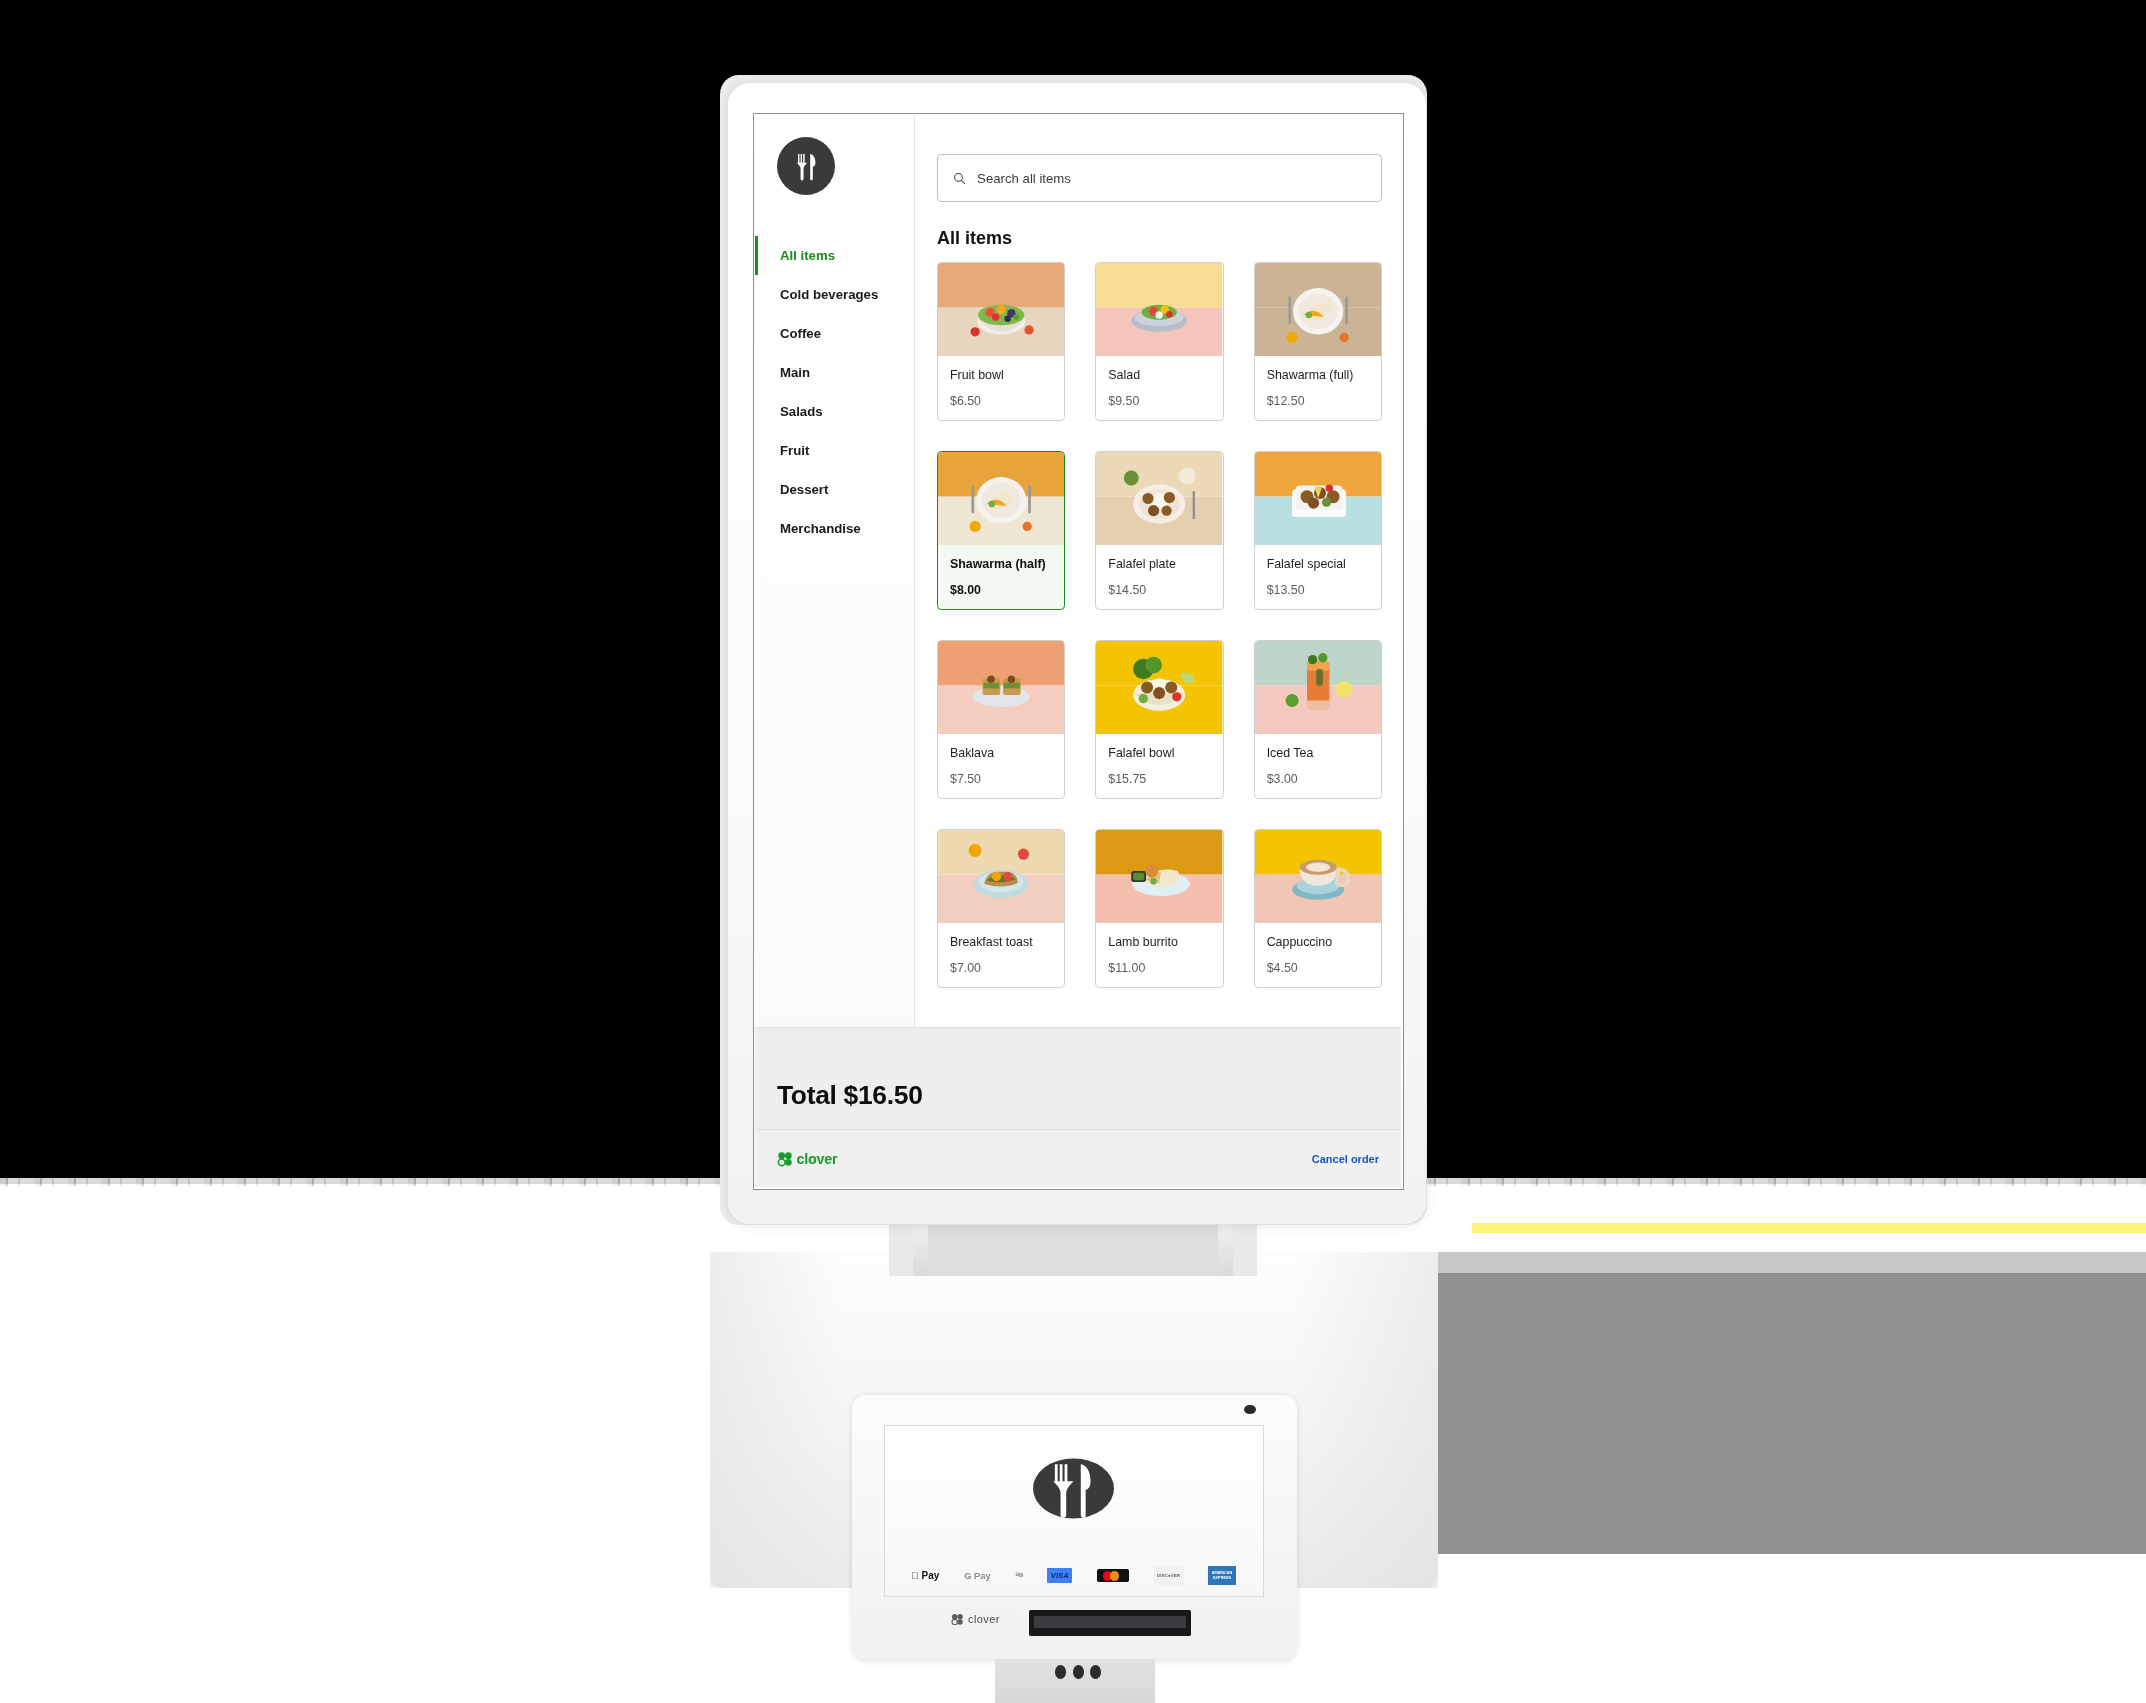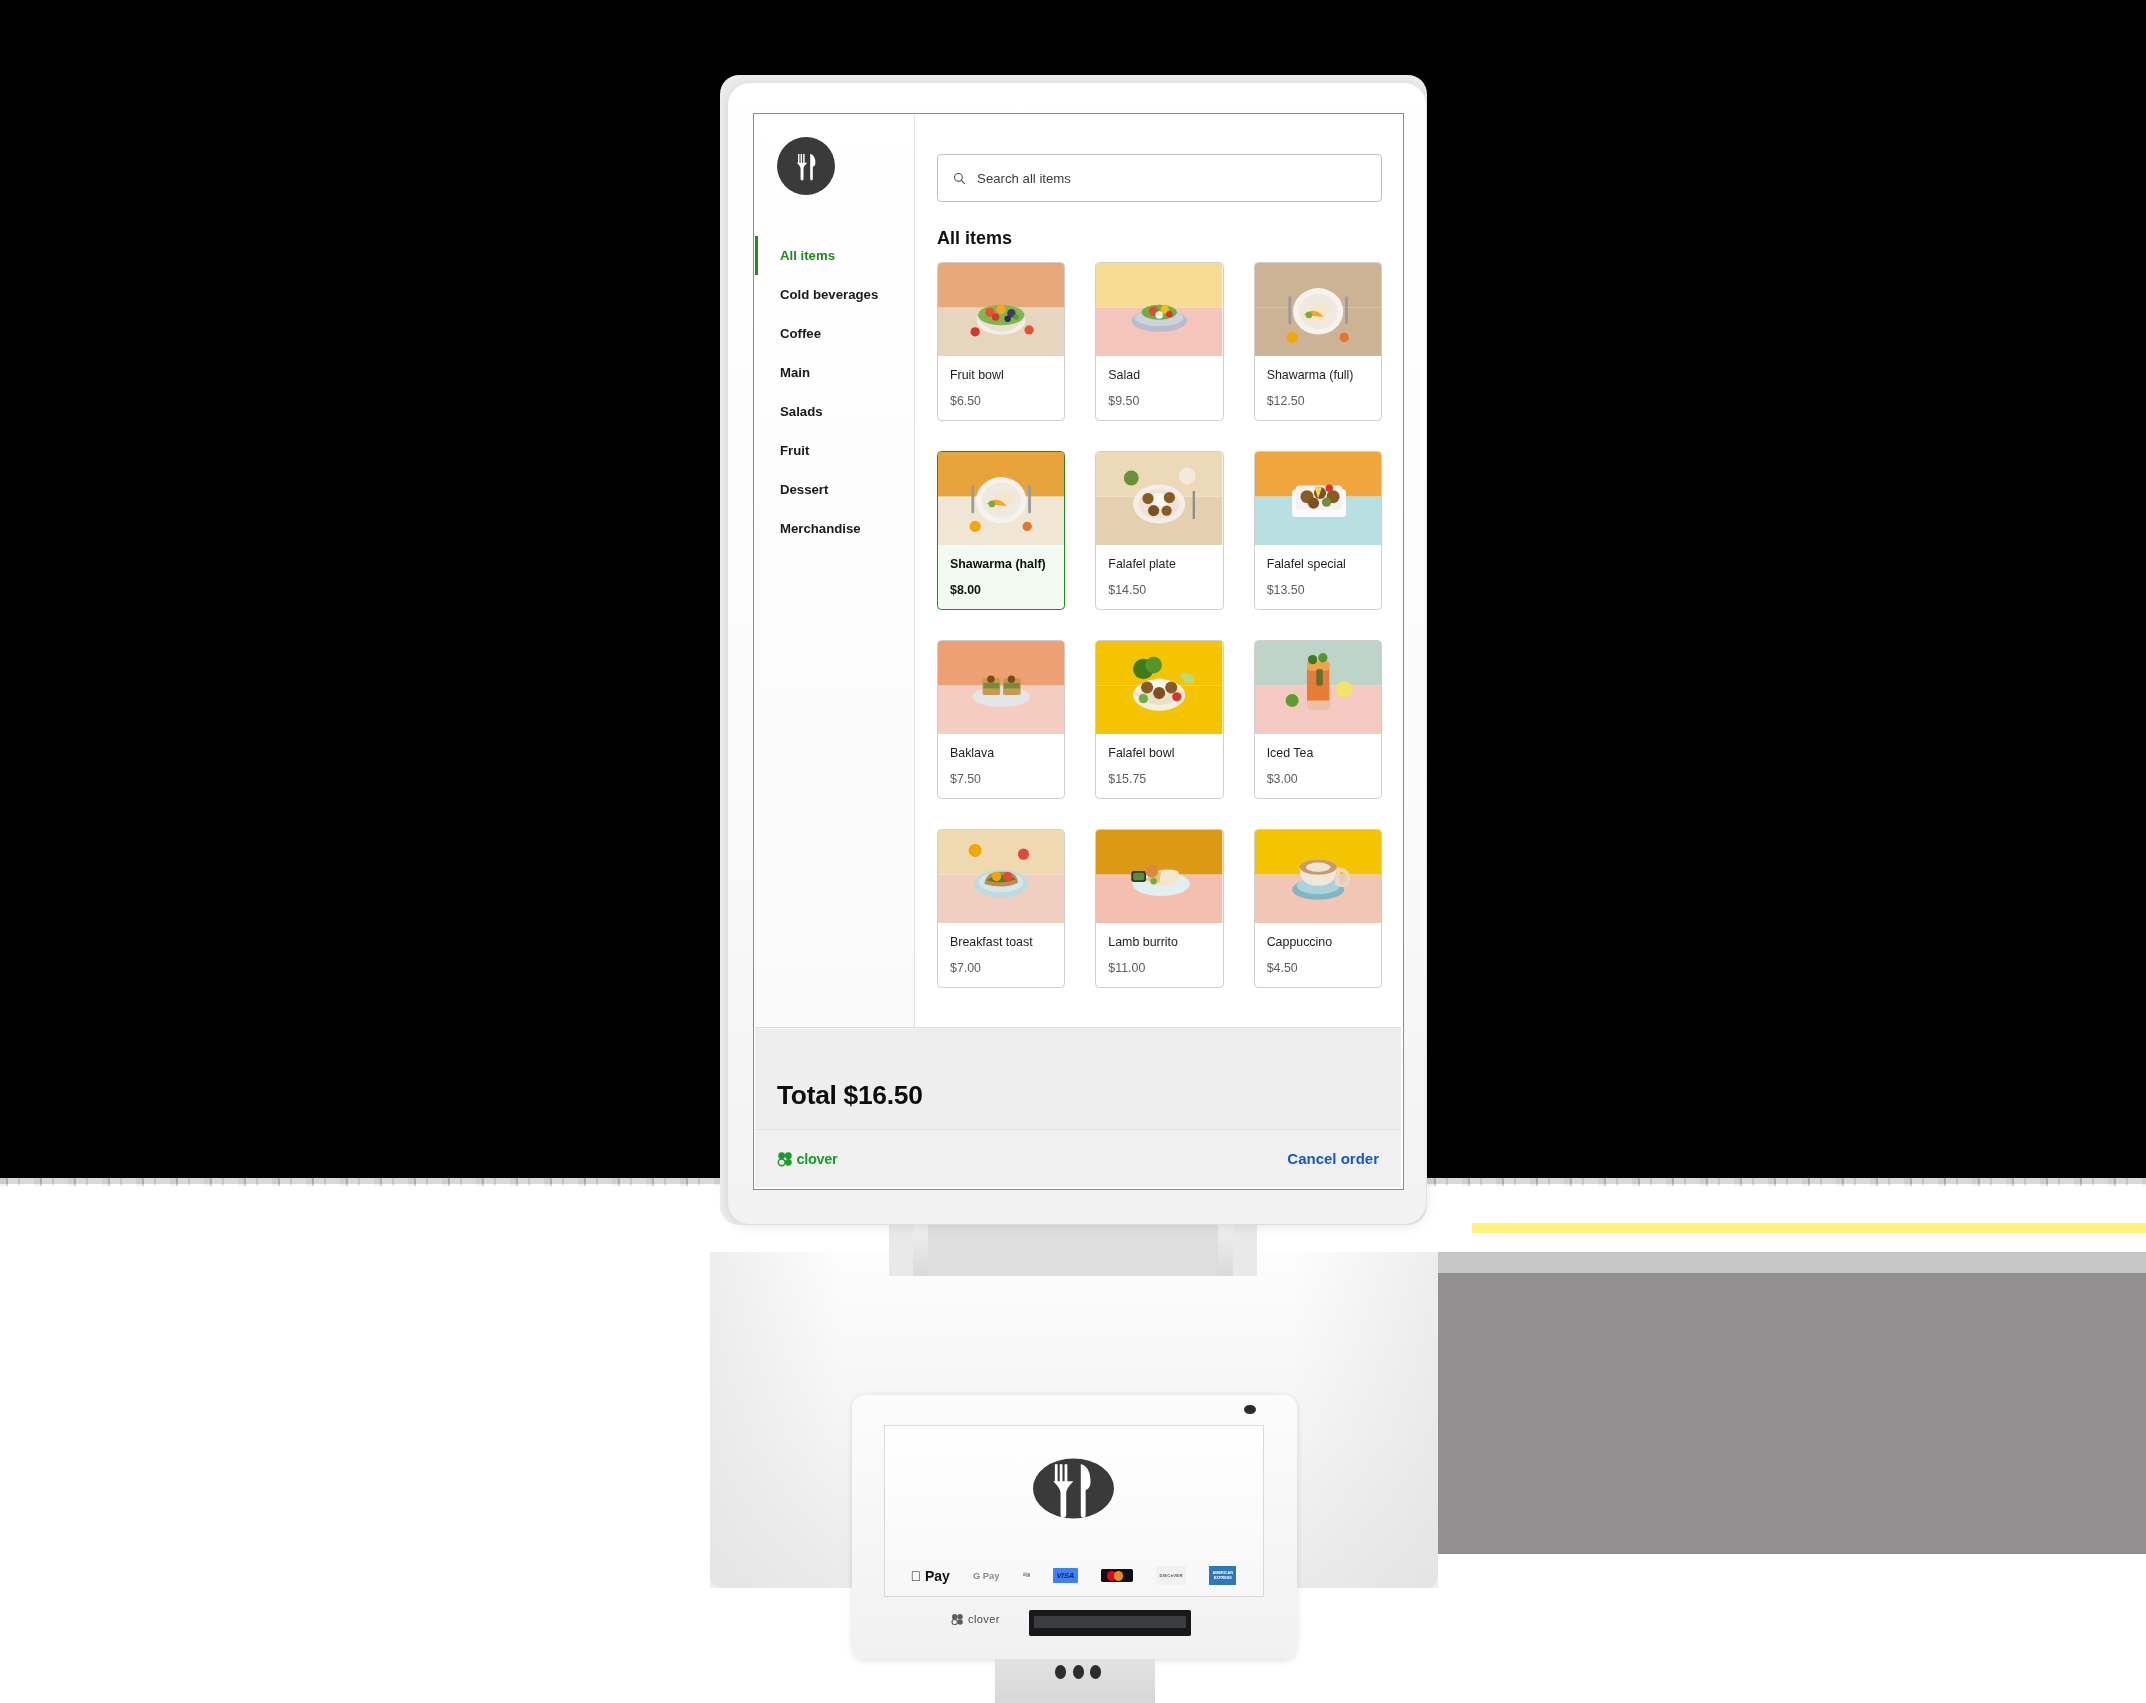--- a/index.html
+++ b/index.html
@@ -39,21 +39,21 @@
      background:linear-gradient(180deg,#fcfcfc,#f1f1f1);border-radius:13.6px;
      box-shadow:0 1.7px 6.8px rgba(0,0,0,.12);}
   .term-screen{position:absolute;left:884px;top:1425px;width:378px;height:170px;
      background:linear-gradient(180deg,#ffffff,#f7f7f7);border:1.7px solid #d9d9d9;}
   .term-cam{position:absolute;left:1244px;top:1405px;width:12px;height:9.4px;border-radius:50%;background:#2b2b2b;}
   .term-logo{position:absolute;left:1033px;top:1448px;width:81px;height:81px;}
   .term-paylogos{position:absolute;left:899px;top:1566px;width:349px;height:19px;
      display:flex;align-items:center;justify-content:space-around;}
   .pl{height:13.6px;display:flex;align-items:center;justify-content:center;
      font-size:7.7px;font-weight:bold;font-family:"Liberation Sans",sans-serif;color:#333;}
-  .pl-apay{color:#111;font-size:14px;}
+  .pl-apay{color:#111;font-size:10px;}
   .pl-gpay{color:#8b8b8b;font-size:9.4px;}
   .pl-ctls{font-size:4.3px;color:#555;line-height:1.05;text-align:center;letter-spacing:-0.2px;}
   .pl-visa{background:#3b82f6;color:#1a1f71;font-size:7.7px;font-style:italic;padding:0.9px 3.4px;border-radius:0.9px;}
   .pl-mc{background:#111;border-radius:1.7px;width:32px;height:13.6px;position:relative;}
   .pl-mc i{position:absolute;top:2.6px;width:9.4px;height:9.4px;border-radius:50%;}
   .pl-mc .a{left:6px;background:#eb001b;}
   .pl-mc .b{left:12.8px;background:#f79e1b;mix-blend-mode:normal;opacity:.9;}
   .pl-disc{background:#f1f1f1;color:#5a5a5a;font-size:4.3px;padding:2.6px 3.4px;letter-spacing:0.2px;}
   .pl-amex{background:#2e77bc;color:#fff;font-size:3.8px;padding:2.6px 3.4px;line-height:1.1;text-align:center;}
   .term-clover{position:absolute;left:951px;top:1608px;width:94px;height:22px;display:flex;align-items:center;gap:4.3px;}
@@ -108,21 +108,21 @@
   .footer{flex:0 0 auto;border-top:0.9px solid #dedede;background:#eeeeee;}
   .footer-top{height:101px;display:flex;align-items:center;justify-content:space-between;
      padding:0 22px 0 22px;box-sizing:border-box;}
   .total{font-size:26.4px;font-weight:bold;color:#0d0d0d;letter-spacing:-0.3px;margin-top:33px;}
   .review-btn{width:296px;height:66px;background:#1d8a11;border:none;border-radius:2.6px;
      color:#fff;font-size:13.6px;font-weight:bold;font-family:"Liberation Sans",sans-serif;cursor:pointer;}
   .footer-bot{height:58px;border-top:0.9px solid #e1e1e1;display:flex;align-items:center;
      justify-content:space-between;padding:0 22px;box-sizing:border-box;background:#f0f0f0;}
   .clover-logo{display:flex;align-items:center;gap:3.4px;}
   .clover-word{font-size:14.5px;font-weight:bold;color:#1a9c2c;letter-spacing:-0.3px;}
-  .cancel-link{font-size:15px;font-weight:bold;color:#1558c9;cursor:pointer;}
+  .cancel-link{font-size:11px;font-weight:bold;color:#1558c9;cursor:pointer;}
   .mini-clover-word{font-size:11px;color:#4a4a4a;letter-spacing:0.4px;}
 </style>
 </head>
 <body>
 
 <div class="bg-top"></div>
 <div class="bg-bottom"></div>
 <div class="bg-noise-strip"></div>
 <div class="bg-yellow"></div>
 <div class="bg-gray-rightlite"></div>

